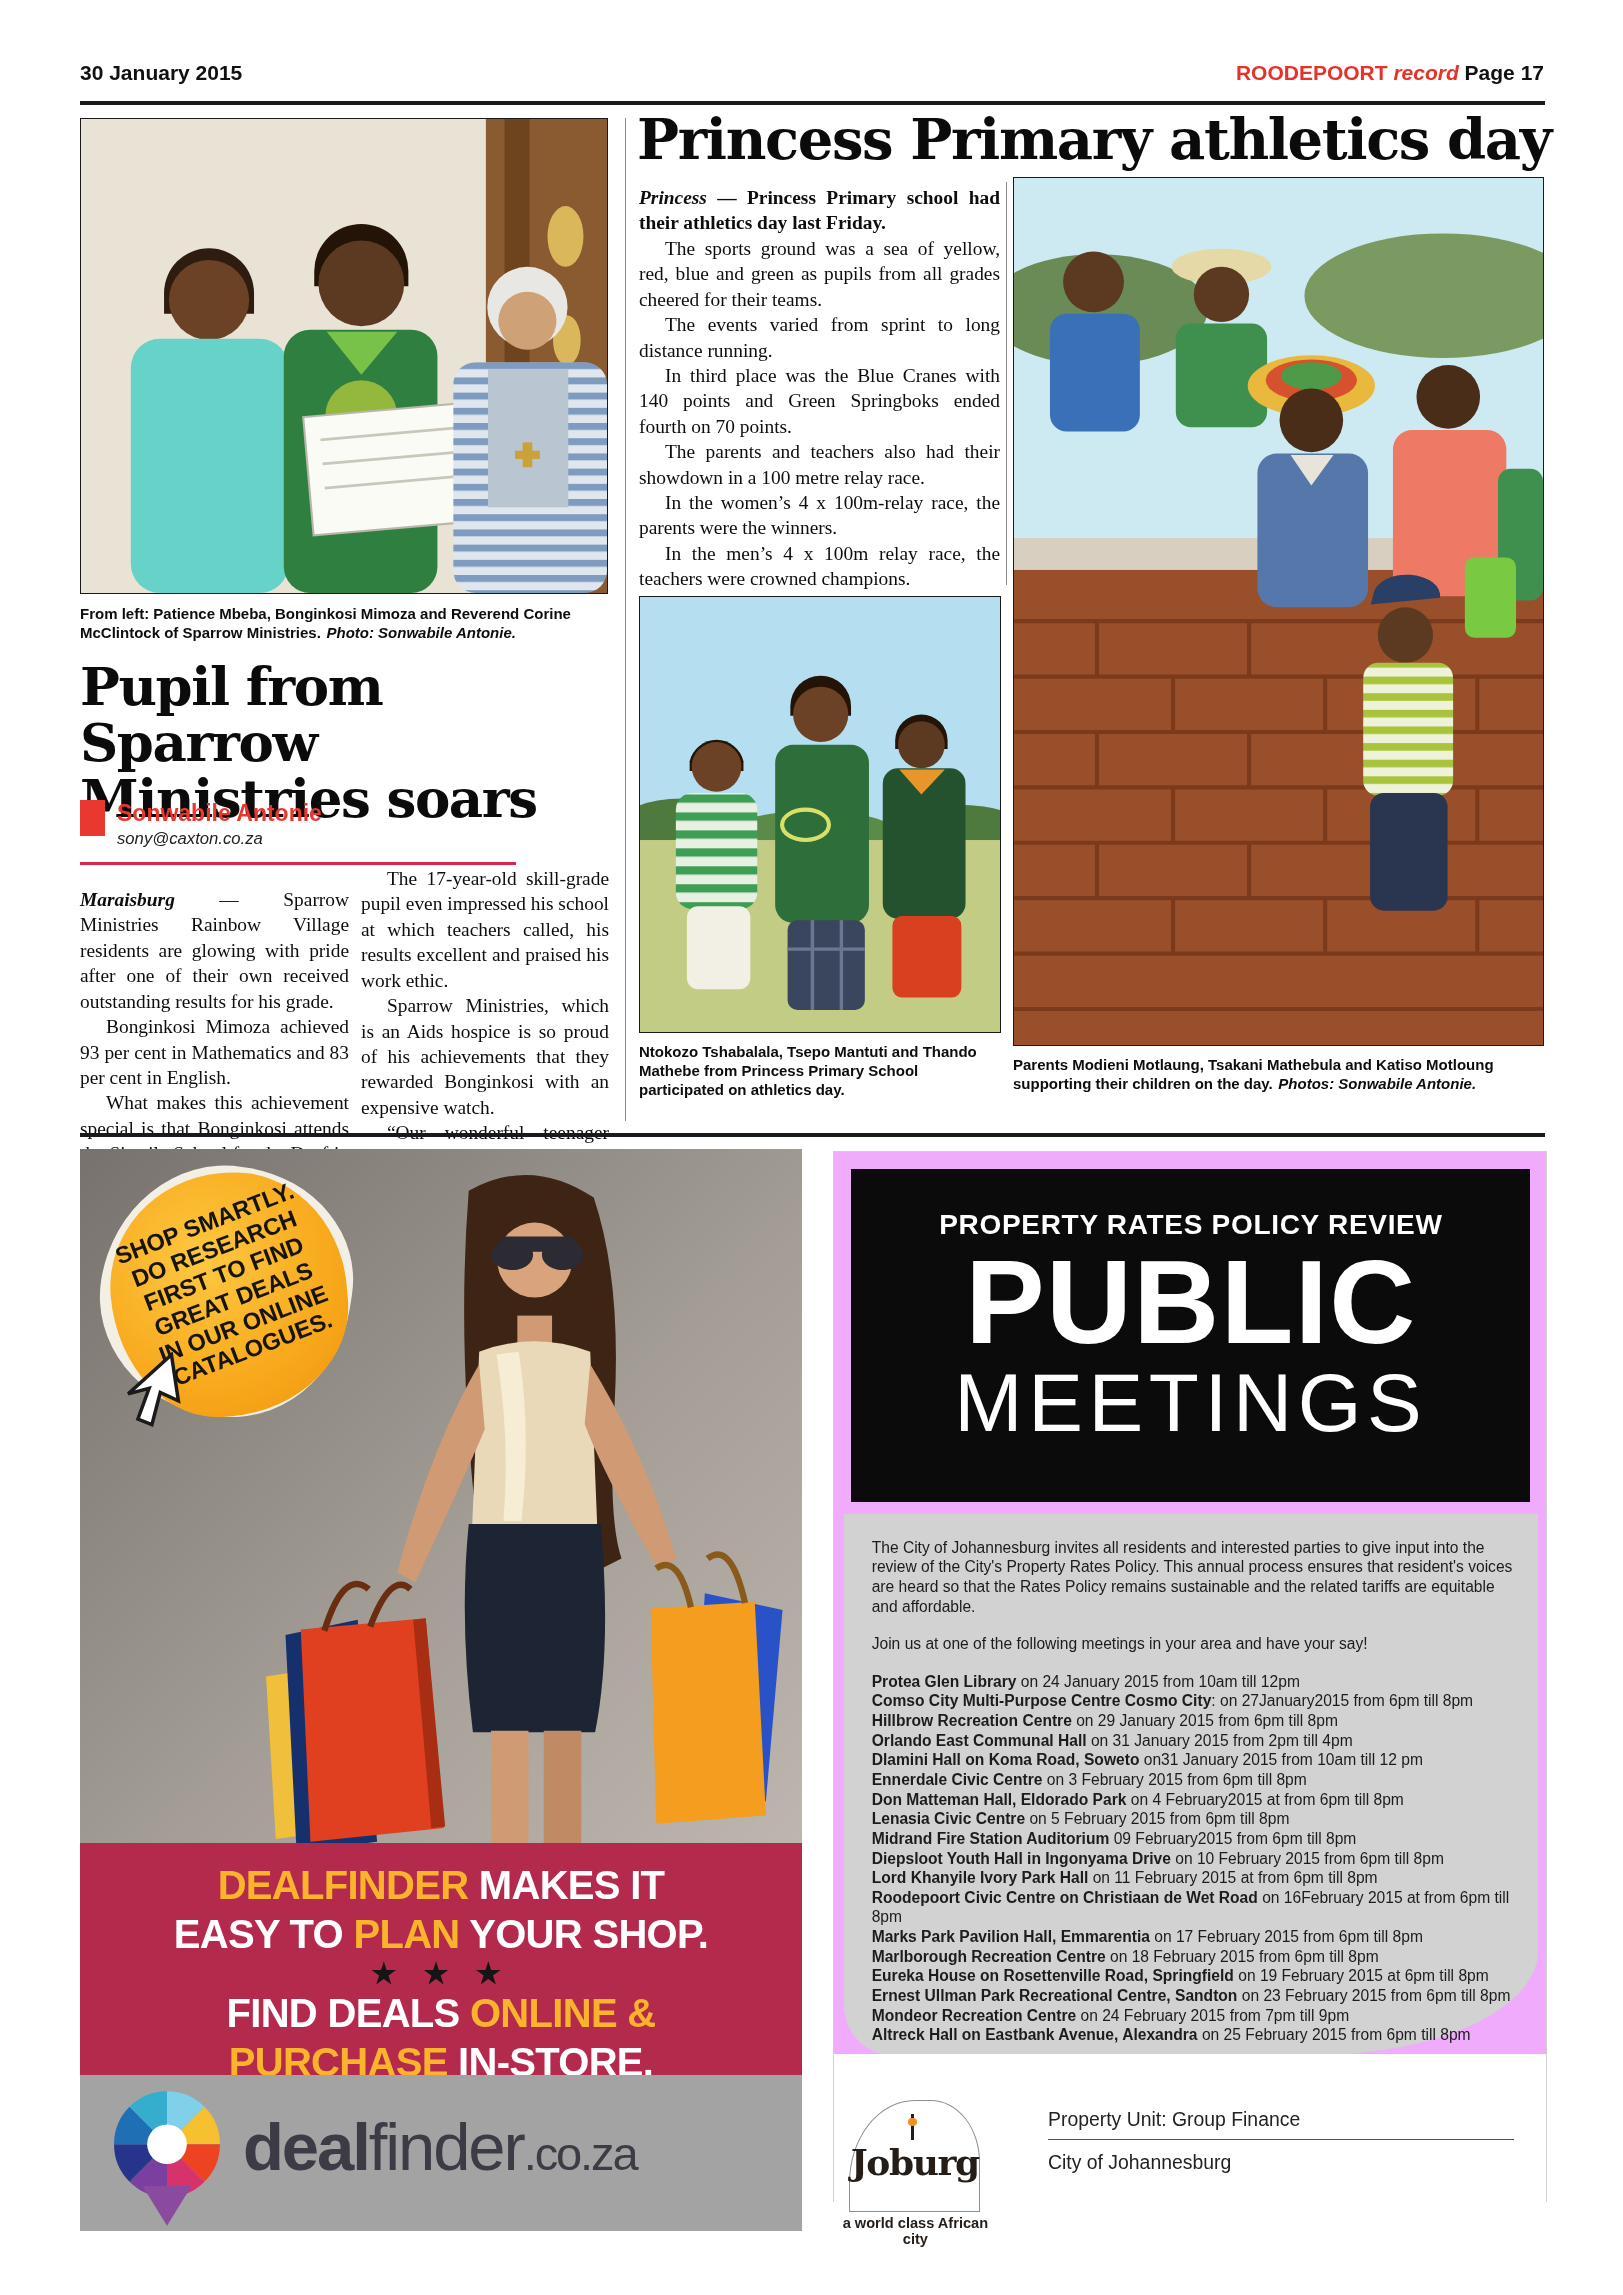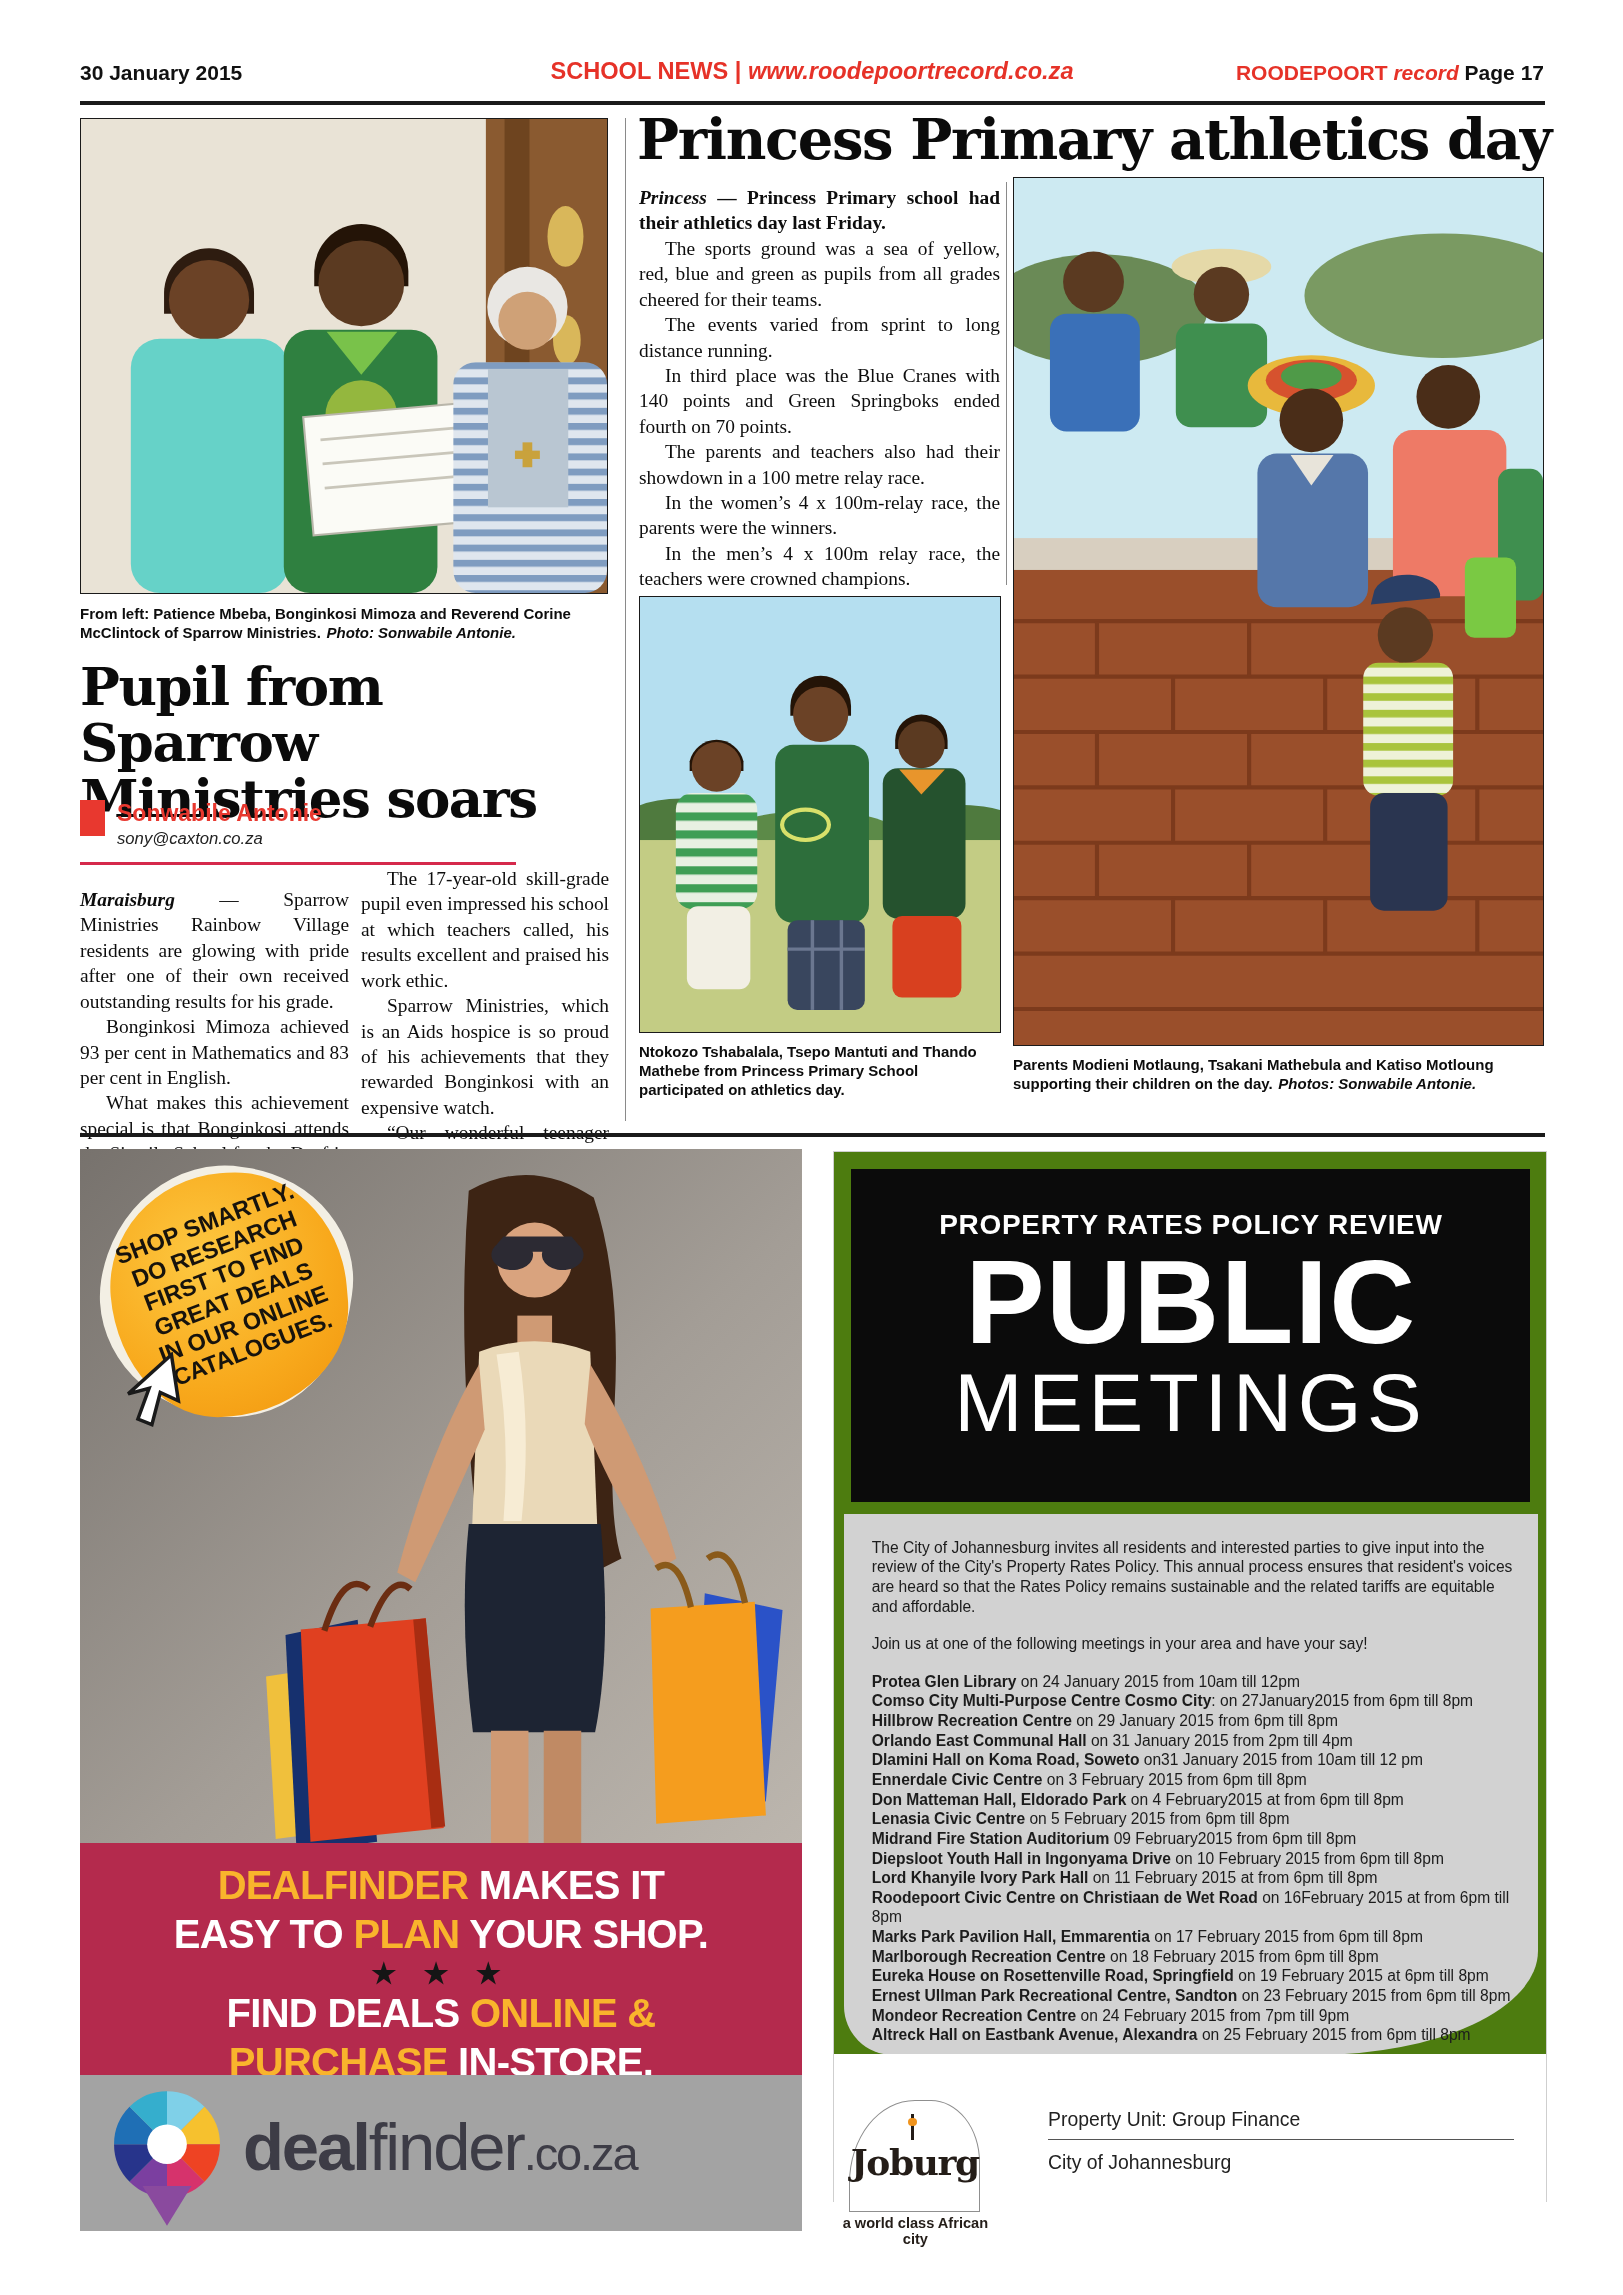--- a/index.html
+++ b/index.html
@@ -63,21 +63,21 @@
   .df-band .y{color:#f9b42c;}
   .df-band .stars{font-size:28px;line-height:1.1;color:#151515;letter-spacing:9.7px;}
 
   .df-logo-strip{left:80px;top:2075px;width:722px;height:156px;background:#a3a3a3;}
   .df-logo-icon{left:28px;top:12.5px;width:118px;height:139px;position:absolute;}
   .df-logo-text{position:absolute;left:163px;top:33px;font-size:67px;color:#3d3c46;letter-spacing:-2.1px;}
   .df-logo-text .b{font-weight:bold;}
   .df-logo-text .dom{font-size:47px;}
 
   
-  .ma{left:833px;top:1151px;width:714px;height:1051px;background:#4d7c0f;border:0.7px solid #cfcfcf;box-sizing:border-box;text-decoration:underline;}
+  .ma{left:833px;top:1151px;width:714px;height:1051px;background:#f0abfc;border:0.7px solid #cfcfcf;box-sizing:border-box;text-decoration:underline;}
   .ma-black{position:absolute;left:17.4px;top:16.7px;width:679px;height:333px;background:#0b0b0b;color:#fff;text-align:center;}
   .ma-kicker{margin-top:40px;font-size:28px;font-weight:bold;letter-spacing:0.7px;}
   .ma-title1{font-size:119px;font-weight:bold;line-height:1.02;letter-spacing:1.4px;}
   .ma-title2{font-size:82px;font-weight:400;line-height:1.0;letter-spacing:5.6px;}
   .ma-gray{position:absolute;left:9.7px;top:362px;width:694px;height:541px;background:#d2d2d2;
       border-radius:0 0 222px 49px/0 0 104px 49px;
       padding:23.6px 25px 0 28px;box-sizing:border-box;
       font-size:15.6px;line-height:1.26;color:#1c1c1c;}
   .ma-gray .gap{height:18px;}
   .mi b{font-weight:bold;}
@@ -92,23 +92,20 @@
   .ma-unit{position:absolute;left:214px;top:54px;font-size:19.4px;color:#222;}
   .ma-unit-rule{position:absolute;left:214px;top:85px;width:466px;height:1.4px;background:#555;}
   .ma-city{position:absolute;left:214px;top:97px;font-size:19.4px;color:#222;}
 </style>
 </head>
 <body>
 
 <div class="page">
 
   <div class="abs hdr-date">30 January 2015</div>
-  <div class="abs hdr-center">
-    <span>SCHOOL NEWS</span><span> | </span><span class="url">www.roodepoortrecord.co.za</span>
-  </div>
   <div class="abs hdr-right">
     <span class="brand">ROODEPOORT </span><span class="brand-it">record</span><span> Page 17</span>
   </div>
   <div class="abs hdr-rule"></div>
 
   <div class="abs photo" style="left:80px;top:118px;width:528px;height:476px;">
     <svg viewBox="0 0 760 686" preserveAspectRatio="none">
       <defs>
         <pattern id="stripes" width="22" height="22" patternUnits="userSpaceOnUse" patternTransform="rotate(90)">
           <rect width="22" height="22" fill="#dfe6ee"></rect>

